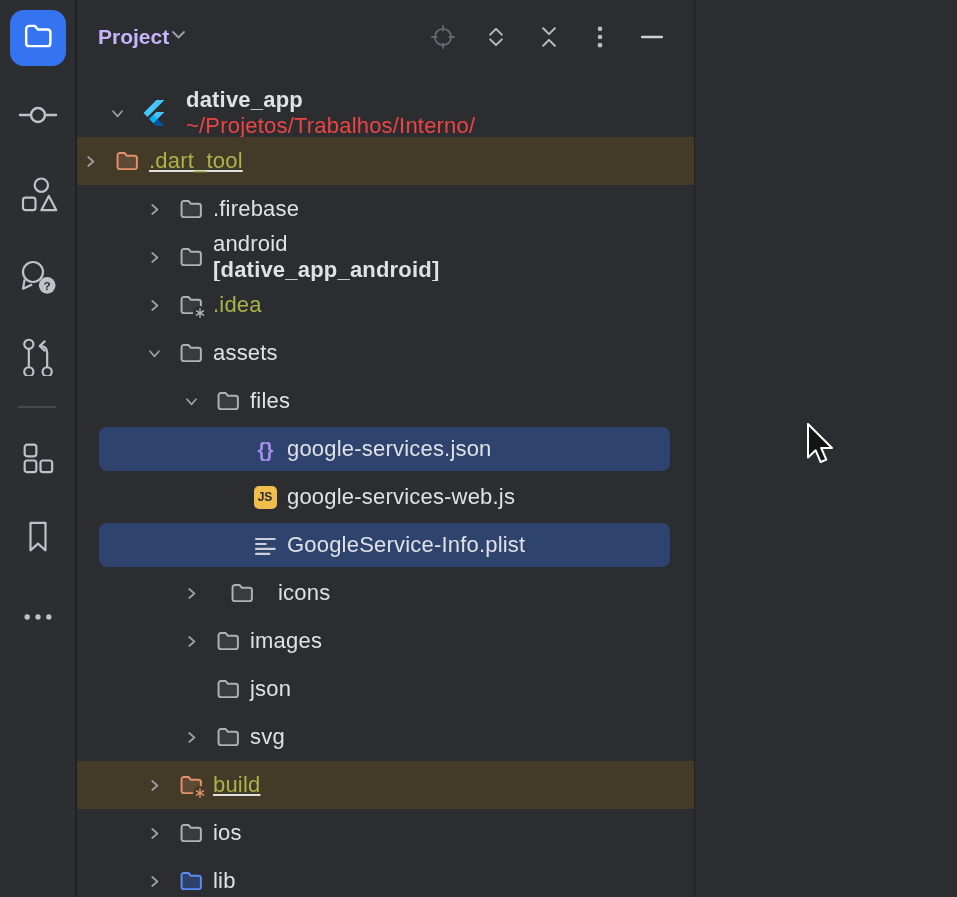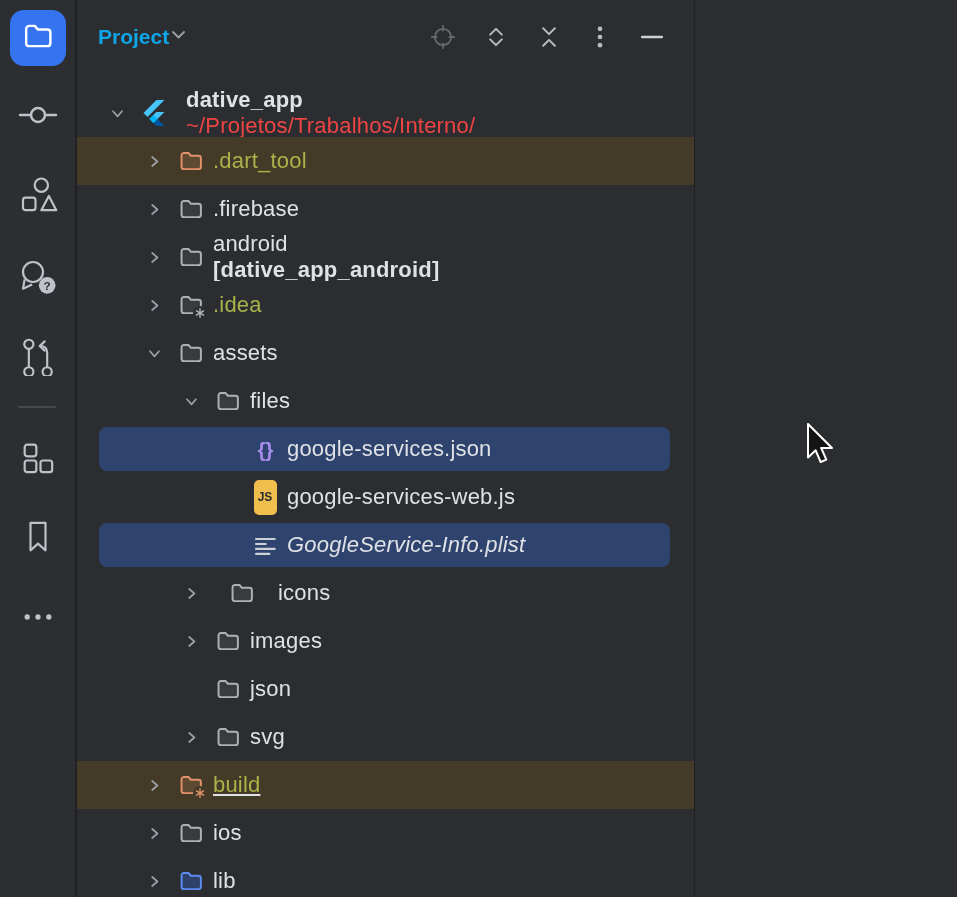--- a/index.html
+++ b/index.html
@@ -10,36 +10,36 @@
     -webkit-font-smoothing:antialiased;
   }
   
   .activity-bar{position:absolute;left:0;top:0;width:75px;height:897px;background:#2C2E32;border-right:2px solid #1F2124;}
   .ab-item{position:absolute;left:50%;transform:translateX(-50%);width:44px;height:44px;display:flex;align-items:center;justify-content:center;border-radius:10px;}
   .ab-item.active{width:56px;height:56px;border-radius:14px;background:#3574F0;}
   .ab-divider{position:absolute;left:18px;width:38px;height:2px;background:#46484D;border-radius:1px;}
   
   .panel{position:absolute;left:77px;top:0;width:617px;height:897px;background:#2B2D30;border-right:1px solid #1F2124;}
   .panel-header{position:absolute;top:0;left:0;right:0;height:80px;}
-  .panel-title{position:absolute;left:21px;top:25px;display:flex;align-items:center;font-size:21px;font-weight:700;color:#0ea5e9;cursor:pointer;}
+  .panel-title{position:absolute;left:21px;top:25px;display:flex;align-items:center;font-size:21px;font-weight:700;color:#c4b5fd;cursor:pointer;}
   .tb-icon{position:absolute;top:25px;width:28px;height:28px;display:flex;align-items:center;justify-content:center;cursor:pointer;border-radius:6px;}
   
   .tree{position:absolute;top:89px;left:0;right:0;}
   .row{height:48px;position:relative;cursor:pointer;}
   .row.bg-ignored{background:#433A28;}
   .sel-bg{position:absolute;left:22px;right:24px;top:2px;bottom:2px;border-radius:8px;background:#2E436E;}
   .inner{position:relative;height:100%;display:flex;align-items:center;white-space:nowrap;overflow:hidden;}
   .chev{width:26px;height:26px;flex:none;display:flex;align-items:center;justify-content:center;}
   .ficon{width:24px;height:24px;flex:none;margin-left:12px;position:relative;display:flex;align-items:center;justify-content:center;}
   .lbl{margin-left:10px;font-size:22px;letter-spacing:.2px;color:#DFE1E5;display:flex;align-items:baseline;flex-direction:column;}
   .part-bold{font-weight:700;}
   .part-dim{color:#ef4444;margin-left:10px;font-weight:400;}
   .part-ignored{color:#A9B349;}
   .jsonbraces{font-size:21px;font-weight:700;color:#A78BE8;letter-spacing:-1px;line-height:1;}
-  .jsbadge{width:23px;height:35px;border-radius:5px;background:#F0BE4C;color:#2B2D30;font-size:12px;font-weight:800;display:flex;align-items:center;justify-content:center;letter-spacing:0;}
+  .jsbadge{width:23px;height:23px;border-radius:5px;background:#F0BE4C;color:#2B2D30;font-size:12px;font-weight:800;display:flex;align-items:center;justify-content:center;letter-spacing:0;}
   .badge{position:absolute;right:-4px;bottom:-3px;width:14px;height:14px;border-radius:50%;display:flex;align-items:center;justify-content:center;background:#2B2D30;}
   .row.bg-ignored .badge{background:#433A28;}
   
   .right-canvas{position:absolute;left:695px;top:0;width:262px;height:897px;background:#2B2D30;}
   .cursor{position:absolute;left:805px;top:423px;pointer-events:none;}
 </style>
 </head>
 <body>
 
 <div class="activity-bar">
@@ -184,21 +184,21 @@
               <path fill="#00B5F8" d="m71.6 230.4 48.8-48.8 48.8 48.8-48.8 48.8z"></path>
             </svg>
           </span>
           <span class="lbl">
             <span class="part-bold">dative_app</span>
             <span class="part-dim">~/Projetos/Trabalhos/Interno/</span>
           </span>
         </div>
       </div>
       <div class="row bg-ignored">
-        <div class="inner" style="padding-left: 64px;">
+        <div class="inner" style=" text-decoration: underline;">
           <span class="chev">
             <svg width="15" height="15" viewBox="0 0 15 15">
               <polyline points="5.2,3 10.4,7.5 5.2,12" fill="none" stroke="#9DA0A8" stroke-width="1.7" stroke-linecap="round" stroke-linejoin="round"></polyline>
             </svg>
           </span>
           <span class="ficon">
             <svg width="24" height="24" viewBox="0 0 16 16">
               <path d="M1.7 4.2c0-.9.7-1.6 1.6-1.6h3l1.6 1.9h5.1c.9 0 1.6.7 1.6 1.6v5.7c0 .9-.7 1.6-1.6 1.6H3.3c-.9 0-1.6-.7-1.6-1.6z" fill="rgba(224,146,106,.18)" stroke="#E0926A" stroke-width="1.3" stroke-linejoin="round"></path>
             </svg>
           </span>
@@ -320,21 +320,21 @@
           <span class="ficon">
             <span class="jsbadge">JS</span>
           </span>
           <span class="lbl">
             <span>google-services-web.js</span>
           </span>
         </div>
       </div>
       <div class="row">
         <div class="sel-bg"></div>
-        <div class="inner" style="padding-left: 138px; font-style: italic;">
+        <div class="inner" style="padding-left: 138px;">
           <span class="chev"></span>
           <span class="ficon">
             <svg width="24" height="24" viewBox="0 0 16 16">
               <g stroke="#CDD0D6" stroke-width="1.4" stroke-linecap="round">
                 <line x1="2" y1="4" x2="14.5" y2="4"></line>
                 <line x1="2" y1="7.3" x2="8.5" y2="7.3"></line>
                 <line x1="2" y1="10.6" x2="14.5" y2="10.6"></line>
                 <line x1="2" y1="13.9" x2="11" y2="13.9"></line>
               </g>
             </svg>

